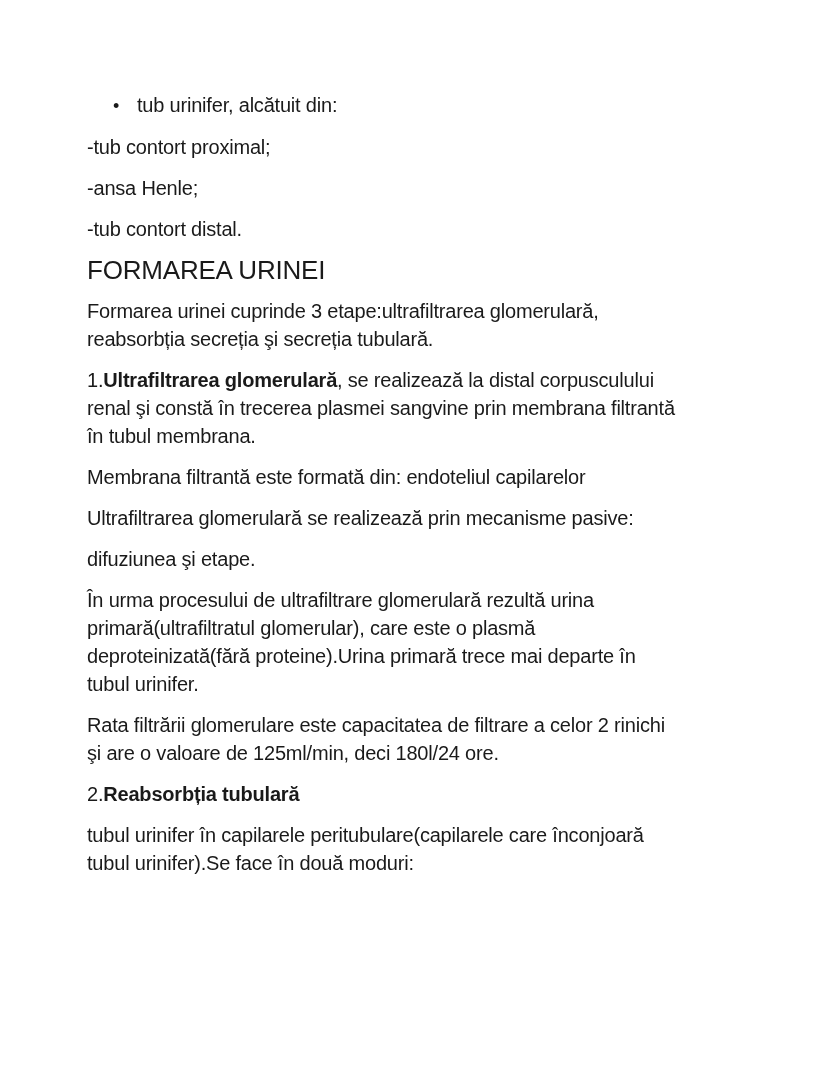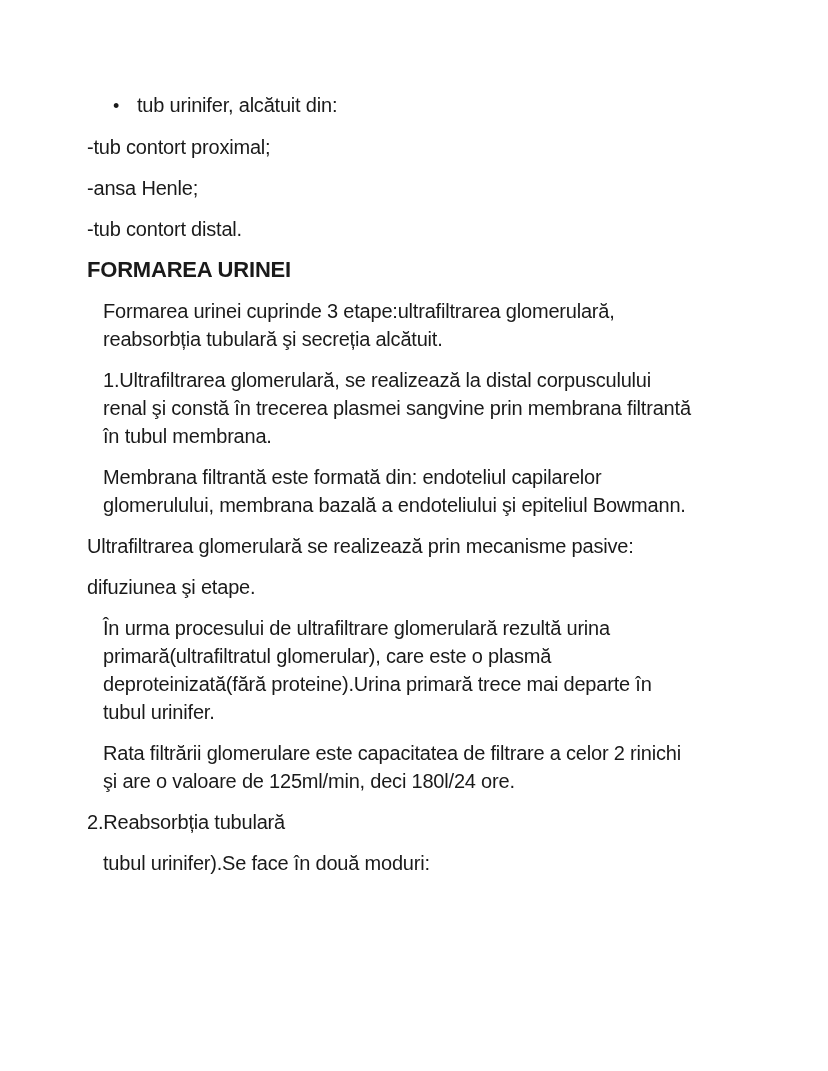--- a/index.html
+++ b/index.html
@@ -21,67 +21,66 @@
     padding: 91px 88px 0 87px;
     background: #ffffff;
   }
   .para {
     font-size: 20px;
     line-height: 28px;
     letter-spacing: -0.2px;
     margin: 0 0 13px 0;
     white-space: nowrap;
   }
-  .para .line { display: block; margin-left: 16px; }
+  .para .line { display: block; }
   .bullet-line {
     padding-left: 26px;
     display: flex;
     align-items: baseline;
   }
   .bullet-dot {
     display: inline-block;
     width: 24px;
     font-size: 18px;
   }
   .heading {
-    font-weight: bold;
-    font-size: 22px;
+    font-weight: normal;
+    font-size: 26px;
   }
-  .bold { font-weight: normal; }
+  .bold { font-weight: bold; }
 </style>
 </head>
 <body>
 
 <div class="page">
 
   <div class="para bullet-line">
     <span class="bullet-dot">•</span>
       <span>tub urinifer, alcătuit din:</span>
   </div>
 
   <div class="para">-tub contort proximal;</div>
   <div class="para">-ansa Henle;</div>
   <div class="para">-tub contort distal.</div>
 
   <div class="para heading">FORMAREA URINEI</div>
 
   <div class="para">
     <span class="line">Formarea urinei cuprinde 3 etape:ultrafiltrarea glomerulară,</span>
-    <span class="line">reabsorbția tubulară şi secreția alcătuit.</span>
+    <span class="line">reabsorbția secreția şi secreția tubulară.</span>
   </div>
 
   <div class="para">
     <span class="line"><span>1.</span><span class="bold">Ultrafiltrarea glomerulară</span><span>, se realizează la distal corpusculului</span></span>
     <span class="line">renal şi constă în trecerea plasmei sangvine prin membrana filtrantă</span>
     <span class="line">în tubul membrana.</span>
   </div>
 
   <div class="para">
     <span class="line">Membrana filtrantă este formată din: endoteliul capilarelor</span>
-    <span class="line">glomerulului, membrana bazală a endoteliului şi epiteliul Bowmann.</span>
   </div>
 
   <div class="para">Ultrafiltrarea glomerulară se realizează prin mecanisme pasive:</div>
 
   <div class="para">difuziunea şi etape.</div>
 
   <div class="para">
     <span class="line">În urma procesului de ultrafiltrare glomerulară rezultă urina</span>
     <span class="line">primară(ultrafiltratul glomerular), care este o plasmă</span>
     <span class="line">deproteinizată(fără proteine).Urina primară trece mai departe în</span>
@@ -91,16 +90,17 @@
   <div class="para">
     <span class="line">Rata filtrării glomerulare este capacitatea de filtrare a celor 2 rinichi</span>
     <span class="line">şi are o valoare de 125ml/min, deci 180l/24 ore.</span>
   </div>
 
   <div class="para">
     <span>2.</span><span class="bold">Reabsorbția tubulară</span>
   </div>
 
   <div class="para">
+    <span class="line">tubul urinifer în capilarele peritubulare(capilarele care înconjoară</span>
     <span class="line">tubul urinifer).Se face în două moduri:</span>
   </div>
 
 </div>
 
 </body></html>

